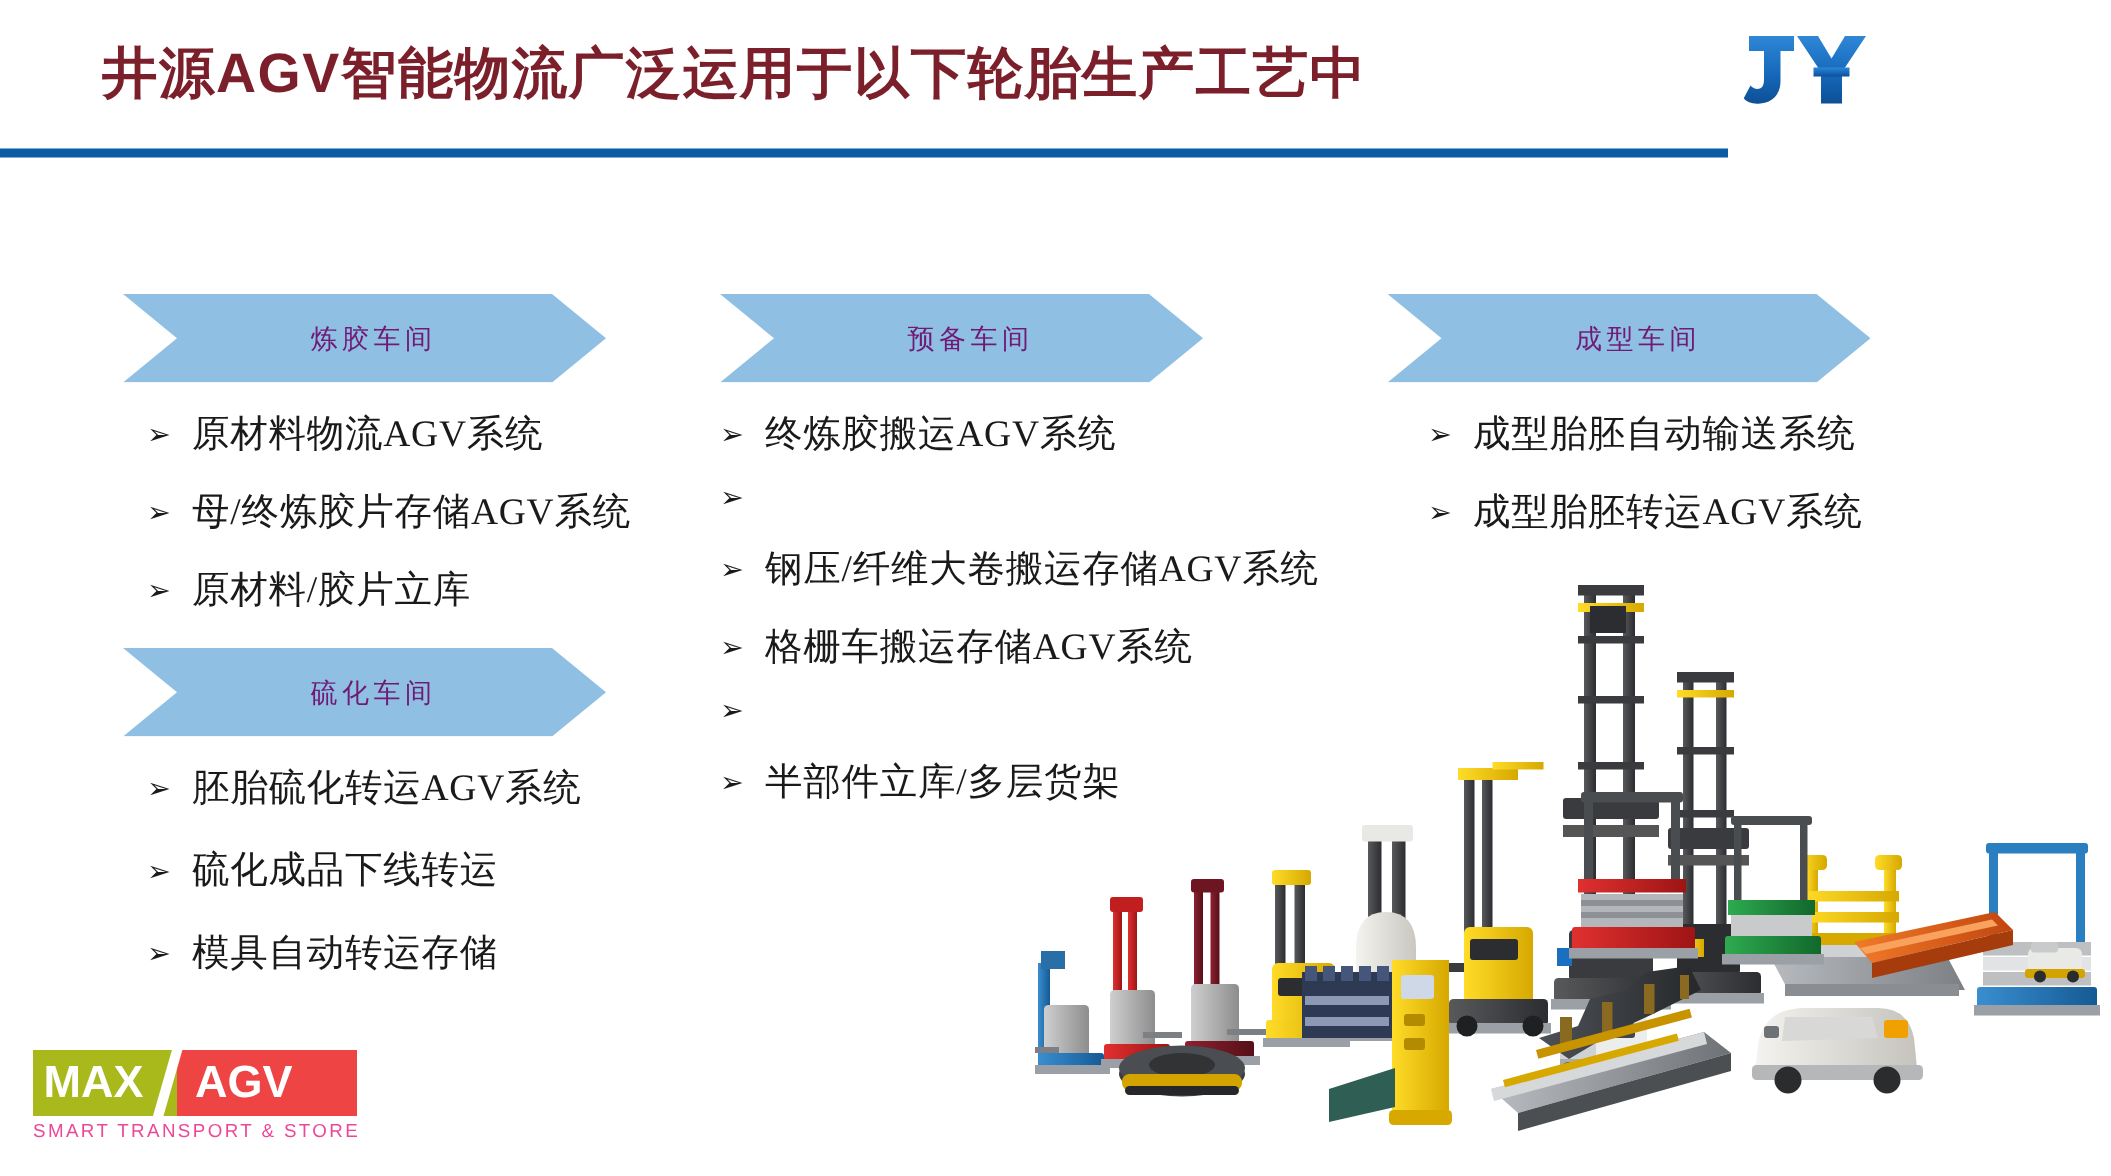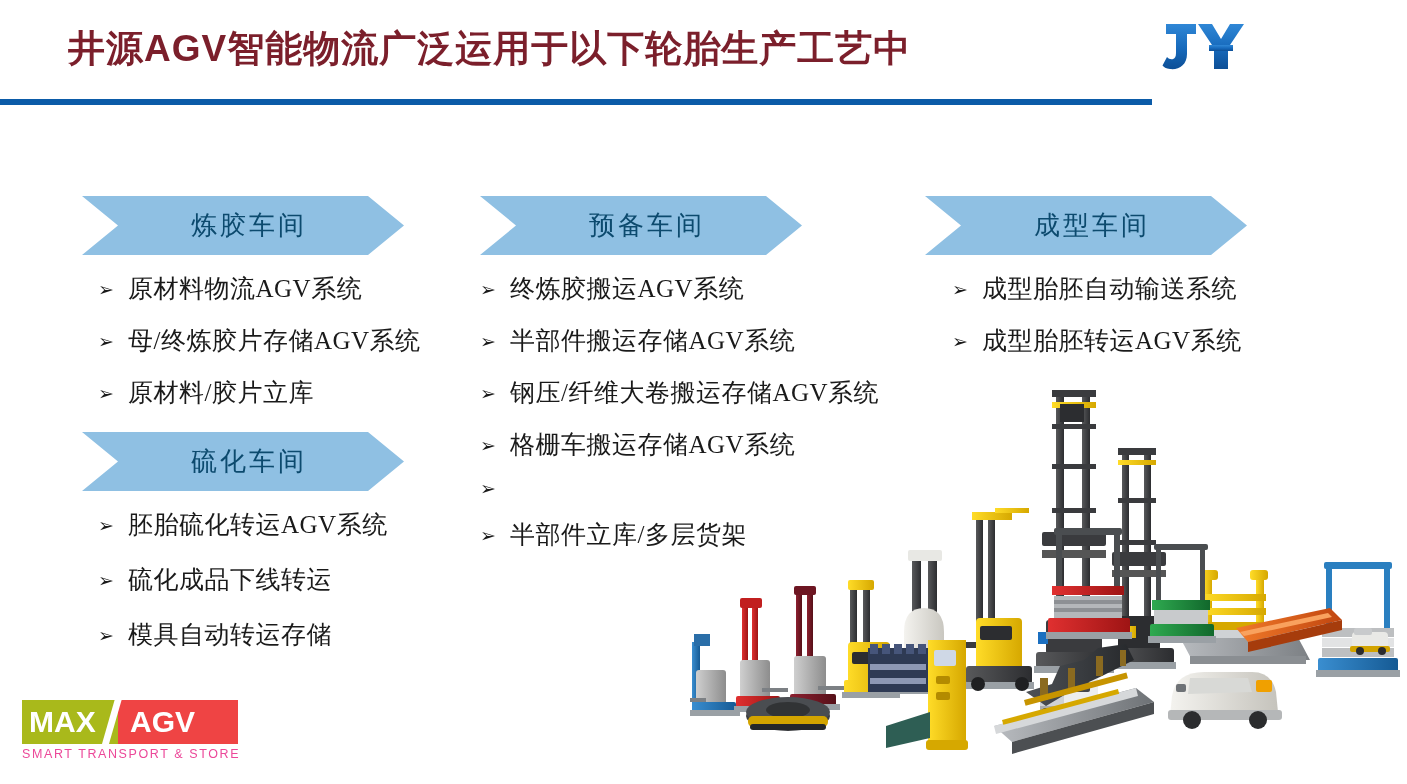--- a/index.html
+++ b/index.html
@@ -65,22 +65,22 @@
   .chevron {
     position:absolute;
     background:#8FC0E3;
     clip-path:polygon(0 0, calc(100% - 36px) 0, 100% 50%, calc(100% - 36px) 100%, 0 100%, 36px 50%);
     display:flex;
     align-items:center;
     justify-content:center;
   }
   .chevron-label {
     font-family:"Liberation Sans", sans-serif;
-    font-size:26px;
-    color:#0c4a6e;
+    font-size:18px;
+    color:#701a75;
     letter-spacing:3px;
     transform:translateX(6px);
     white-space:nowrap;
   }
 
   #chev-1 { left:82px;  top:196px; width:322px; height:59px; }
   #chev-2 { left:480px; top:196px; width:322px; height:59px; }
   #chev-3 { left:925px; top:196px; width:322px; height:59px; }
   #chev-4 { left:82px;  top:432px; width:322px; height:59px; }
 
@@ -231,21 +231,20 @@
   </div>
 </div>
 
 <div class="bullets" id="list-2">
   <div class="bullet-row">
     <span class="bullet-mark">➢</span>
     <span class="bullet-text">终炼胶搬运AGV系统</span>
   </div>
   <div class="bullet-row">
     <span class="bullet-mark">➢</span>
-    <span class="bullet-text">半部件搬运存储AGV系统</span>
   </div>
   <div class="bullet-row">
     <span class="bullet-mark">➢</span>
     <span class="bullet-text">钢压/纤维大卷搬运存储AGV系统</span>
   </div>
   <div class="bullet-row">
     <span class="bullet-mark">➢</span>
     <span class="bullet-text">格栅车搬运存储AGV系统</span>
   </div>
   <div class="bullet-row">

